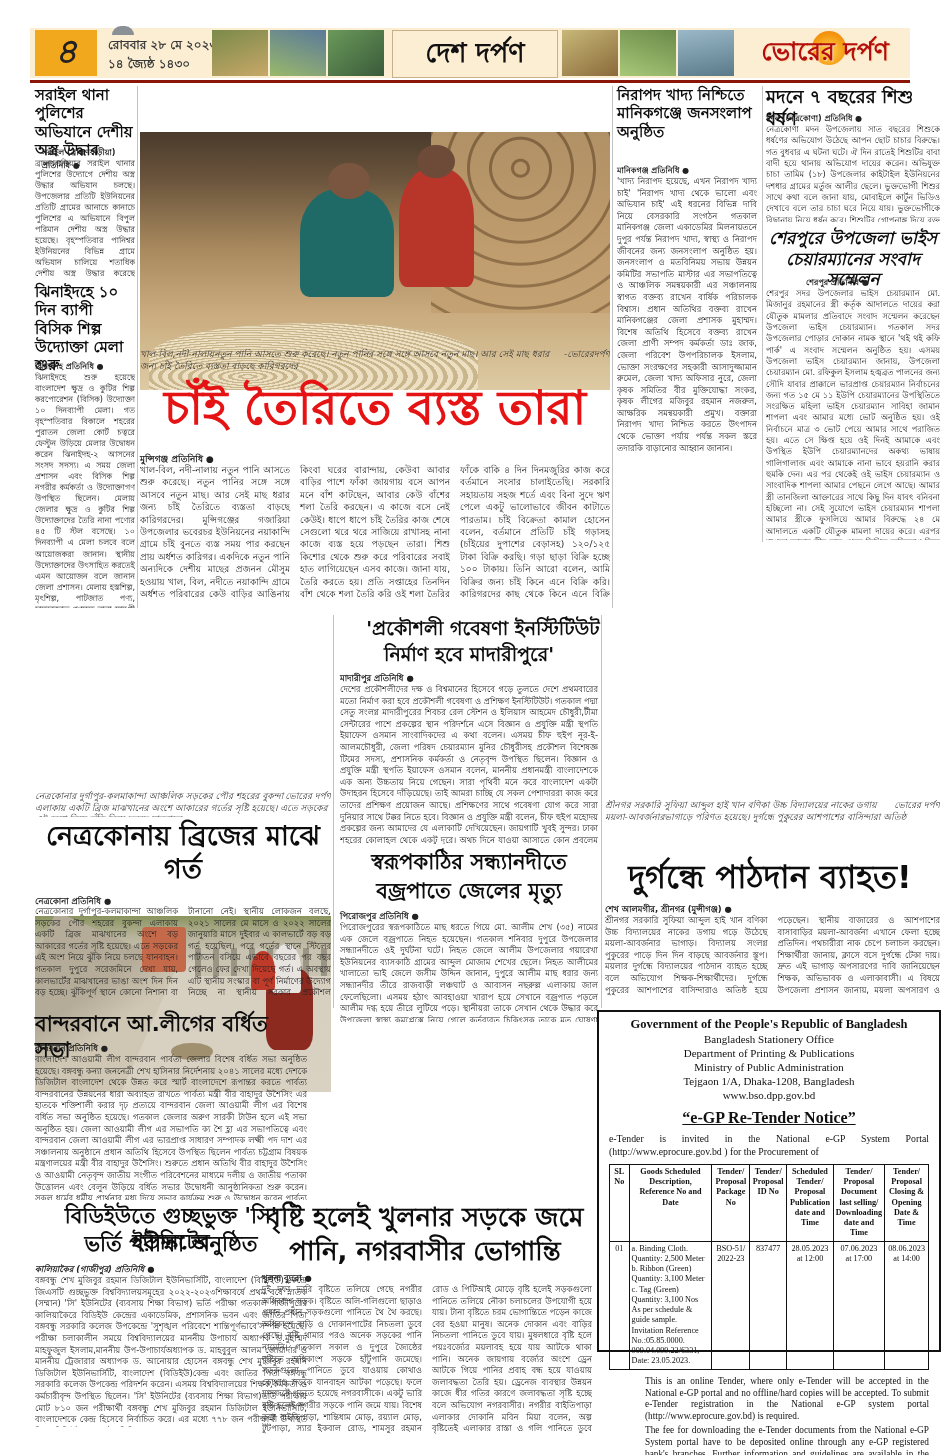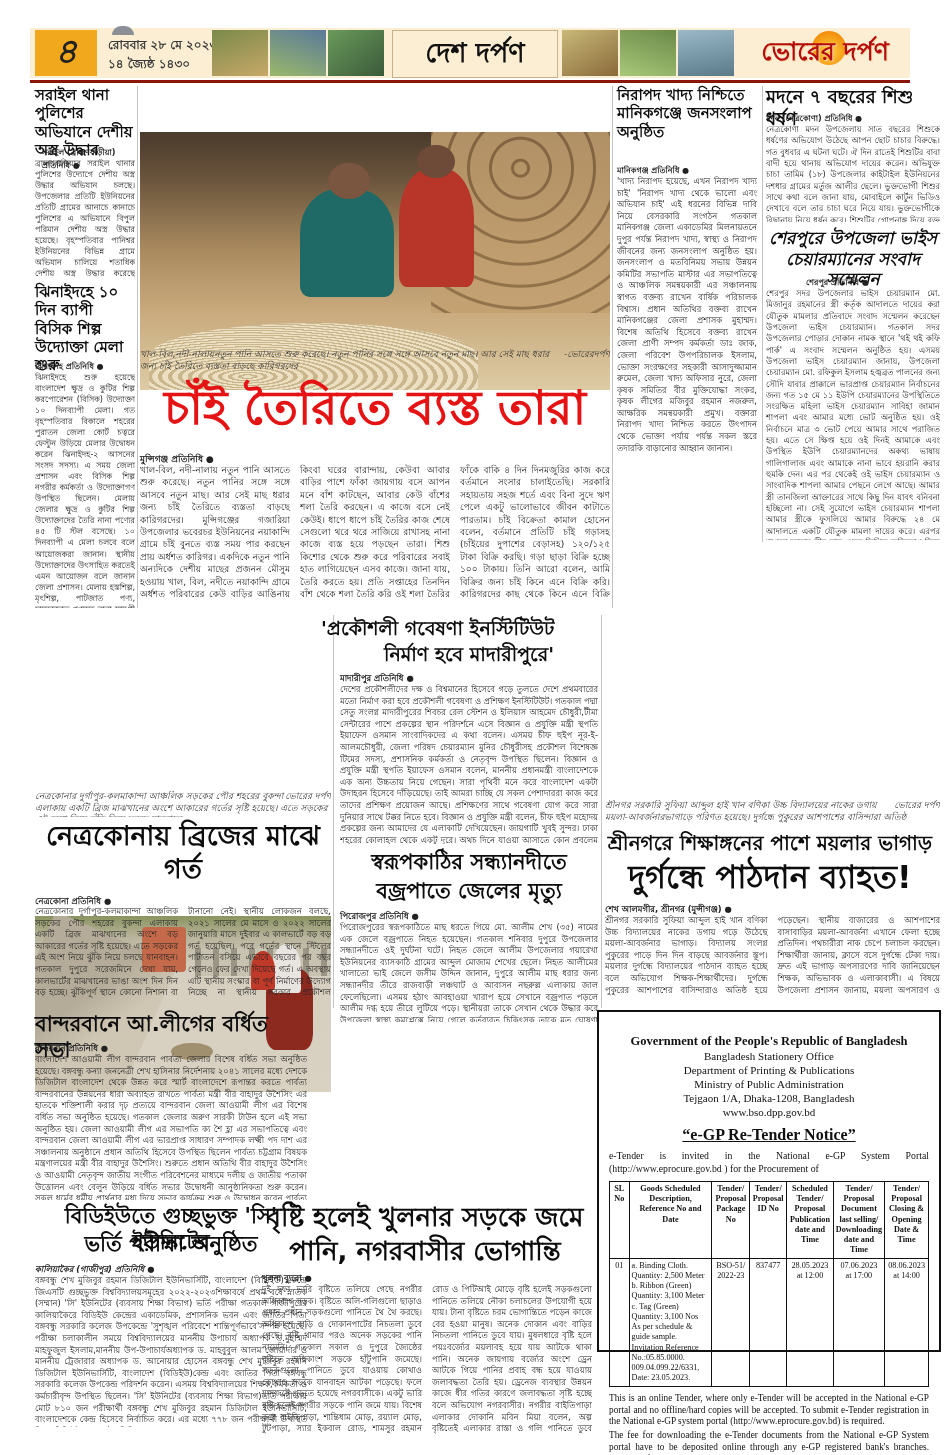--- a/index.html
+++ b/index.html
@@ -61,31 +61,31 @@
   .ph-garb .bld{position:absolute;left:0;top:0;width:100%;height:30%;
      background:repeating-linear-gradient(90deg,#d88858 0 14px,#e9e2d6 14px 90px);}
   .ph-garb .gate{position:absolute;left:46%;top:2%;width:16%;height:26%;background:#cfd4da;border:2px solid #8a6a50;}
   .ph-garb .trash{position:absolute;left:0;top:34%;width:100%;height:50%;
      background:repeating-radial-gradient(circle at 20% 40%,#e6ddcc 0 4px,#b9ac92 5px 9px,#d8cdb8 10px 14px);opacity:.8;}
   .ph-garb .tree{position:absolute;left:62%;top:4%;width:6%;height:70%;background:#5a4434;border-radius:40%;}
   .ph-garb .green{position:absolute;left:0;bottom:0;width:34%;height:26%;
      background:radial-gradient(circle at 30% 80%,#6f9a44 0%,#54803a 60%,#8aa868 100%);}
   
   .tender{border:2px solid #111;font-family:"Liberation Serif",serif;color:#111;
-          padding:22px 10px;box-sizing:border-box;background:#fff;}
+          padding:5px 10px;box-sizing:border-box;background:#fff;}
   .tc{text-align:center;}
   .t-head1{font-weight:bold;font-size:12.5px;}
   .t-head{font-size:11px;line-height:1.28;}
   .t-title{font-weight:bold;font-size:16px;text-decoration:underline;margin:7px 0 6px;}
   .t-intro{font-size:9.8px;text-align:justify;line-height:1.25;}
   .t-table{border-collapse:collapse;width:100%;margin-top:6px;font-size:8.2px;line-height:1.25;}
   .t-table th,.t-table td{border:1px solid #111;padding:2px 2px;vertical-align:top;text-align:center;}
   .t-table td.goods{text-align:left;}
   .pre{white-space:pre-line;}
-  .t-note{font-size:9.3px;text-align:justify;line-height:1.28;margin-top:6px;}
+  .t-note{font-size:9.3px;text-align:justify;line-height:1.28;margin-top:6px;margin-left:36px;}
 </style>
 </head>
 <body>
 
 <div class="sheet">
 
   <div class="abs hdr-bg" style="left:30px;top:28px;width:880px;height:50px;"></div>
   <div class="abs tab" style="left:112px;top:26px;width:22px;height:9px;"></div>
   <div class="abs pagenum" style="left:35px;top:30px;width:62px;height:46px;">
       <span>৪</span>
@@ -165,42 +165,41 @@
     <div class="hole"></div>
   </div>
   <div class="abs caption" style="left:35px;top:791px;width:296px;height:26px;">
     <span class="credit">ভোরের দর্পণ</span>
     <span>নেত্রকোনার দুর্গাপুর-কলমাকান্দা আঞ্চলিক সড়কের পৌর শহরের বুকন্দা এলাকায় একটি ব্রিজ মাঝখানের অংশে আকারের গর্তের সৃষ্টি হয়েছে। এতে সড়কের এই অংশ নিয়ে ঝুঁকি নিয়ে চলছে যানবাহন</span>
   </div>
   <div class="abs h-black" style="left:35px;top:820px;width:296px;font-size:27px;text-align:center;">নেত্রকোনায় ব্রিজের মাঝে গর্ত</div>
   <div class="abs byline" style="left:35px;top:895px;width:296px;font-size:8.4px;">নেত্রকোনা প্রতিনিধি ●</div>
   <div class="abs bodytxt cols2" style="left:35px;top:906px;width:296px;height:100px;font-size:8.4px;">নেত্রকোনার দুর্গাপুর-কলমাকান্দা আঞ্চলিক সড়কের পৌর শহরের বুকন্দা এলাকায় একটি ব্রিজ মাঝখানের অংশে বড় আকারের গর্তের সৃষ্টি হয়েছে। এতে সড়কের এই অংশ নিয়ে ঝুঁকি নিয়ে চলছে যানবাহন। গতকাল দুপুরে সরেজমিনে দেখা যায়, কালভার্টের মাঝখানের ভাঙা অংশ দিন দিন বড় হচ্ছে। ঝুঁকিপূর্ণ স্থানে কোনো নিশানা বা টানানো নেই। স্থানীয় লোকজন বলছে, ২০২১ সালের মে মাসে ও ২০২২ সালের জানুয়ারি মাসে দুইবার এ কালভার্টে বড় বড় গর্ত হয়েছিল। পরে গর্তের স্থানে স্টিলের পাটাতন বসিয়ে এভাবে বছরের পর বছর গেলেও ফের দেখা দিয়েছে গর্ত। এ অবস্থায় এটি স্থানীয় সংস্কার বা পূর্ণ নির্মাণের উদ্যোগ নিচ্ছে না স্থানীয় সরকার প্রকৌশল অধিদপ্তর। তবে কর্তৃপক্ষ বলছে কালভার্টটি নতুন করে সংস্কার করা হবে। এদিকে শ্যামগঞ্জ বিরিশিরি সড়কটি দীর্ঘ সময় ধরে যানজট লেগে থাকে লোকজন এ সড়ক দিয়ে বিভিন্ন স্থানে যাতায়াত করছেন প্রতিদিন সড়ক দিয়ে দুর্গাপুর ও কলমাকান্দার প্রায় কয়েক হাজার মানুষ যাতায়াত করে। স্কুল-কলেজে যাওয়া-আসা করে কয়েকশত শিক্ষার্থী। কিন্তু কালভার্টের ওপর দিয়ে ব্যাটারিচালিত অটোরিকশা, সিএনজিচালিত অটোরিকশা, রিকশা, লছিমনসহ ছোট ছোট যানবাহন এই অংশ দিয়ে ঝুঁকি নিয়ে চলাচল করছে। বিশেষ করে রাতে চলাচলের সময়ে গর্ত দেখা যায় না ফলে ঘটে দুর্ঘটনা। এ বিষয়ে উপজেলা প্রকৌশলী মোহাম্মদ খোয়াজুর রহমান বলেন, এটি সংস্কারের ব্যবস্থা নিয়ে পাশাপাশি কালভার্টটি নতুন করে সংস্কার করার প্রস্তাব পাঠিয়েছি। আশা করেছি শীঘ্রই কাজ শুরু হবে।</div>
 
-  <div class="abs h-black" style="left:321px;top:617px;width:258px;font-size:19px;">'প্রকৌশলী গবেষণা ইনস্টিটিউট</div>
+  <div class="abs h-black" style="left:354px;top:617px;width:258px;font-size:19px;text-align:center;">'প্রকৌশলী গবেষণা ইনস্টিটিউট</div>
   <div class="abs h-black" style="left:340px;top:643px;width:258px;font-size:19px;text-align:center;">নির্মাণ হবে মাদারীপুরে'</div>
   <div class="abs byline" style="left:340px;top:672px;width:258px;font-size:8.4px;">মাদারীপুর প্রতিনিধি ●</div>
   <div class="abs bodytxt" style="left:340px;top:684px;width:258px;height:160px;font-size:8.4px;">দেশের প্রকৌশলীদের দক্ষ ও বিশ্বমানের হিসেবে গড়ে তুলতে দেশে প্রথমবারের মতো নির্মাণ করা হবে প্রকৌশলী গবেষণা ও প্রশিক্ষণ ইনস্টিটিউট। গতকাল পদ্মা সেতু সংলগ্ন মাদারীপুরের শিবচর রেল স্টেশন ও ইলিয়াস আহমেদ চৌধুরী,টীমা সেন্টারের পাশে প্রকল্পের স্থান পরিদর্শনে এসে বিজ্ঞান ও প্রযুক্তি মন্ত্রী স্থপতি ইয়াফেস ওসমান সাংবাদিকদের এ কথা বলেন। এসময় চীফ হুইপ নূর-ই-আলমচৌধুরী, জেলা পরিষদ চেয়ারম্যান মুনির চৌধুরীসহ প্রকৌশল বিশেষজ্ঞ টিমের সদস্য, প্রশাসনিক কর্মকর্তা ও নেতৃবৃন্দ উপস্থিত ছিলেন। বিজ্ঞান ও প্রযুক্তি মন্ত্রী স্থপতি ইয়াফেস ওসমান বলেন, মাননীয় প্রধানমন্ত্রী বাংলাদেশকে এক অন্য উচ্চতায় নিয়ে গেছেন। সারা পৃথিবী মনে করে বাংলাদেশ একটা উদাহরন হিসেবে দাঁড়িয়েছে। তাই আমরা চাচ্ছি যে সকল পেশাদাররা কাজ করে তাদের প্রশিক্ষণ প্রয়োজন আছে। প্রশিক্ষণের সাথে গবেষণা যোগ করে সারা দুনিয়ার সাথে টক্কর নিতে হবে। বিজ্ঞান ও প্রযুক্তি মন্ত্রী বলেন, চীফ হুইপ মহোদয় প্রকল্পের জন্য আমাদের যে এলাকাটি দেখিয়েছেন। জায়গাটি খুবই সুন্দর। ঢাকা শহরের কোলাহল থেকে একটু দূরে। অথচ দিনে যাওয়া আসাতে কোন প্রবলেম নাই। এই জায়গায় প্রতিষ্ঠানটি করতে পারলে সারা বাংলাদেশ উপকৃত হবে। মন্ত্রী আরো বলেন, আমাদের প্রকৌশলীদের জন্য আলাদা কোন গবেষনা প্রতিষ্ঠান নেই। আমরা সেই কাউন্সিলটা এখানে করবো। এখানে শুধু সিভিল প্রকৌশলীদের জন্য নয় সব ধরনের প্রকৌশলীদের জন্য এ গবেষণা করার সুযোগ থাকবে। এক সময় বাংলাদেশের বাইরের প্রকৌশলীরা এসেও এখানে গবেষণা করবেন।</div>
 
   <div class="abs h-black" style="left:340px;top:850px;width:258px;font-size:21px;text-align:center;">স্বরূপকাঠির সন্ধ্যানদীতে</div>
   <div class="abs h-black" style="left:340px;top:879px;width:258px;font-size:21px;text-align:center;">বজ্রপাতে জেলের মৃত্যু</div>
   <div class="abs byline" style="left:340px;top:910px;width:258px;font-size:8.4px;">পিরোজপুর প্রতিনিধি ●</div>
   <div class="abs bodytxt" style="left:340px;top:922px;width:258px;height:100px;font-size:8.4px;">পিরোজপুরের স্বরূপকাঠিতে মাছ ধরতে গিয়ে মো. আলীম শেখ (৩৫) নামের এক জেলে বজ্রপাতে নিহত হয়েছেন। গতকাল শনিবার দুপুরে উপজেলার সন্ধ্যানদীতে ওই দুর্ঘটনা ঘটে। নিহত জেলে আলীম উপজেলার গয়ারেখা ইউনিয়নের ব্যাসকাঠি গ্রামের আব্দুল মোজাম শেখের ছেলে। নিহত আলীমের খালাতো ভাই জেলে জসীম উদ্দিন জানান, দুপুরে আলীম মাছ ধরার জন্য সন্ধ্যানদীর তীরে রাজবাড়ী লঞ্চঘাট ও আবাসন নছরুল্ল এলাকায় জাল ফেলেছিলো। এসময় হঠাৎ আবহাওয়া খারাপ হয়ে সেখানে বজ্রপাত পড়লে আলীম দগ্ধ হয়ে তীরে লুটিয়ে পড়ে। স্থানীয়রা তাকে সেখান থেকে উদ্ধার করে উপজেলা স্বাস্থ্য কমপ্লেক্সে নিয়ে গেলে কর্তব্যরত চিকিৎসক তাকে মৃত ঘোষণা করেন। আলীমকে হাসপাতালে আনার পূর্বেই তার মৃত্যু হয়েছে বলে জানান নেছারাবাদ উপজেলা স্বাস্থ্য কমপ্লেক্সের জরুরী বিভাগে দায়িত্বরত চিকিৎসক ডা. আনসূয়া হালদার।</div>
 
   <div class="abs photo ph-garb" style="left:605px;top:547px;width:335px;height:250px;">
     <div class="bld"></div>
     <div class="gate"></div>
     <div class="trash"></div>
     <div class="tree"></div>
     <div class="green"></div>
   </div>
   <div class="abs caption" style="left:605px;top:800px;width:335px;height:26px;">
     <span class="credit">ভোরের দর্পণ</span>
     <span>শ্রীনগর সরকারি সুফিয়া আব্দুল হাই খান বণিকা উচ্চ বিদ্যালয়ের নাকের ডগায় ময়লা-আবর্জনারভাগাড়ে পরিণত হয়েছে। দুর্গন্ধে পুকুরের আশপাশের বাসিন্দারা অতিষ্ঠ</span>
   </div>
-  <div class="abs h-black" style="left:600px;top:831px;width:340px;font-size:20px;text-align:center;font-weight:600;">শ্রীনগরে শিক্ষাঙ্গনের পাশে ময়লার ভাগাড়</div>
   <div class="abs h-black" style="left:600px;top:858px;width:340px;font-size:32px;text-align:center;">দুর্গন্ধে পাঠদান ব্যাহত!</div>
   <div class="abs byline" style="left:605px;top:903px;width:335px;font-size:8.4px;">শেখ আলমগীর, শ্রীনগর (মুন্সীগঞ্জ) ●</div>
   <div class="abs bodytxt cols2" style="left:605px;top:915px;width:335px;height:92px;font-size:8.4px;">শ্রীনগর সরকারি সুফিয়া আব্দুল হাই খান বণিকা উচ্চ বিদ্যালয়ের নাকের ডগায় গড়ে উঠেছে ময়লা-আবর্জনার ভাগাড়। বিদ্যালয় সংলগ্ন পুকুরের পাড়ে দিন দিন বাড়ছে আবর্জনার স্তূপ। ময়লার দুর্গন্ধে বিদ্যালয়ের পাঠদান ব্যাহত হচ্ছে বলে অভিযোগ শিক্ষক-শিক্ষার্থীদের। দুর্গন্ধে পুকুরের আশপাশের বাসিন্দারাও অতিষ্ঠ হয়ে পড়েছেন। স্থানীয় বাজারের ও আশপাশের বাসাবাড়ির ময়লা-আবর্জনা এখানে ফেলা হচ্ছে প্রতিদিন। পথচারীরা নাক চেপে চলাচল করছেন। শিক্ষার্থীরা জানায়, ক্লাসে বসে দুর্গন্ধে টেকা দায়। দ্রুত এই ভাগাড় অপসারণের দাবি জানিয়েছেন শিক্ষক, অভিভাবক ও এলাকাবাসী। এ বিষয়ে উপজেলা প্রশাসন জানায়, ময়লা অপসারণ ও বিকল্প স্থান নির্ধারণের উদ্যোগ নেওয়া হয়েছে। দ্রুত ব্যবস্থা নেওয়া হবে বলে জানান সংশ্লিষ্ট কর্মকর্তারা। এলাকাবাসী শিক্ষাঙ্গনের পাশের এই ভাগাড় স্থায়ীভাবে সরিয়ে নেওয়ার দাবি জানিয়েছেন।</div>
 
   <div class="abs h-black" style="left:35px;top:1012px;width:272px;font-size:21px;">বান্দরবানে আ.লীগের বর্ধিত সভা</div>
   <div class="abs byline" style="left:35px;top:1042px;width:272px;font-size:8.4px;">বান্দরবান প্রতিনিধি ●</div>
   <div class="abs bodytxt" style="left:35px;top:1054px;width:272px;height:146px;font-size:8.4px;">বাংলাদেশ আওয়ামী লীগ বান্দরবান পার্বত্য জেলার বিশেষ বর্ধিত সভা অনুষ্ঠিত হয়েছে। বঙ্গবন্ধু কন্যা জননেত্রী শেখ হাসিনার নির্দেশনায় ২০৪১ সালের মধ্যে দেশকে ডিজিটাল বাংলাদেশ থেকে উন্নত করে স্মার্ট বাংলাদেশে রূপান্তর করতে পার্বত্য বান্দরবানের উন্নয়নের ধারা অব্যাহত রাখতে পার্বত্য মন্ত্রী বীর বাহাদুর উশৈসিং এর হাতকে শক্তিশালী করার দৃঢ় প্রত্যয়ে বান্দরবান জেলা আওয়ামী লীগ এর বিশেষ বর্ধিত সভা অনুষ্ঠিত হয়েছে। গতকাল জেলার অরুণ সারকী টাউন হলে এই সভা অনুষ্ঠিত হয়। জেলা আওয়ামী লীগ এর সভাপতি ক্য শৈ হ্লা এর সভাপতিত্বে এবং বান্দরবান জেলা আওয়ামী লীগ এর ভারপ্রাপ্ত সাধারণ সম্পাদক লক্ষ্মী পদ দাশ এর সঞ্চালনায় অনুষ্ঠানে প্রধান অতিথি হিসেবে উপস্থিত ছিলেন পার্বত্য চট্টগ্রাম বিষয়ক মন্ত্রণালয়ের মন্ত্রী বীর বাহাদুর উশৈসিং। শুরুতে প্রধান অতিথি বীর বাহাদুর উশৈসিং ও আওয়ামী নেতৃবৃন্দ জাতীয় সংগীত পরিবেশনের মাধ্যমে দলীয় ও জাতীয় পতাকা উত্তোলন এবং বেলুন উড়িয়ে বর্ধিত সভার উদ্বোধনী আনুষ্ঠানিকতা শুরু করেন। সকল ধর্মের ধর্মীয় প্রার্থনার মধ্য দিয়ে সভার কার্যক্রম শুরু ও উদ্বোধন করেন পার্বত্য মন্ত্রী বীর বাহাদুর উশৈসিং। এসময় প্রধান অতিথি বীর বাহাদুর উশৈসিং বর্ধিত সভার উদ্বোধনী বক্তব্যে বঙ্গবন্ধু ও তার পরিবার, মহান মুক্তিযুদ্ধ, ও জাতীয় চার নেতা ও সকল শহীদদের প্রতি শ্রদ্ধা জানান। এসময় জেলা আওয়ামী লীগ এর বিশেষ বর্ধিত সভায় উপস্থিত ছিলেন বান্দরবান জেলা আওয়ামী লীগ এর সিনিয়র নেতৃবৃন্দ, সকল উপজেলা আওয়ামী লীগ নেতৃবৃন্দ এবং অঙ্গসংগঠনের সকল নেতৃবৃন্দ।</div>
 
   <div class="abs h-black" style="left:35px;top:1204px;width:272px;font-size:21px;text-align:center;">বিডিইউতে গুচ্ছভুক্ত 'সি' ইউনিটের</div>
   <div class="abs h-black" style="left:35px;top:1232px;width:272px;font-size:21px;text-align:center;">ভর্তি পরীক্ষা অনুষ্ঠিত</div>

